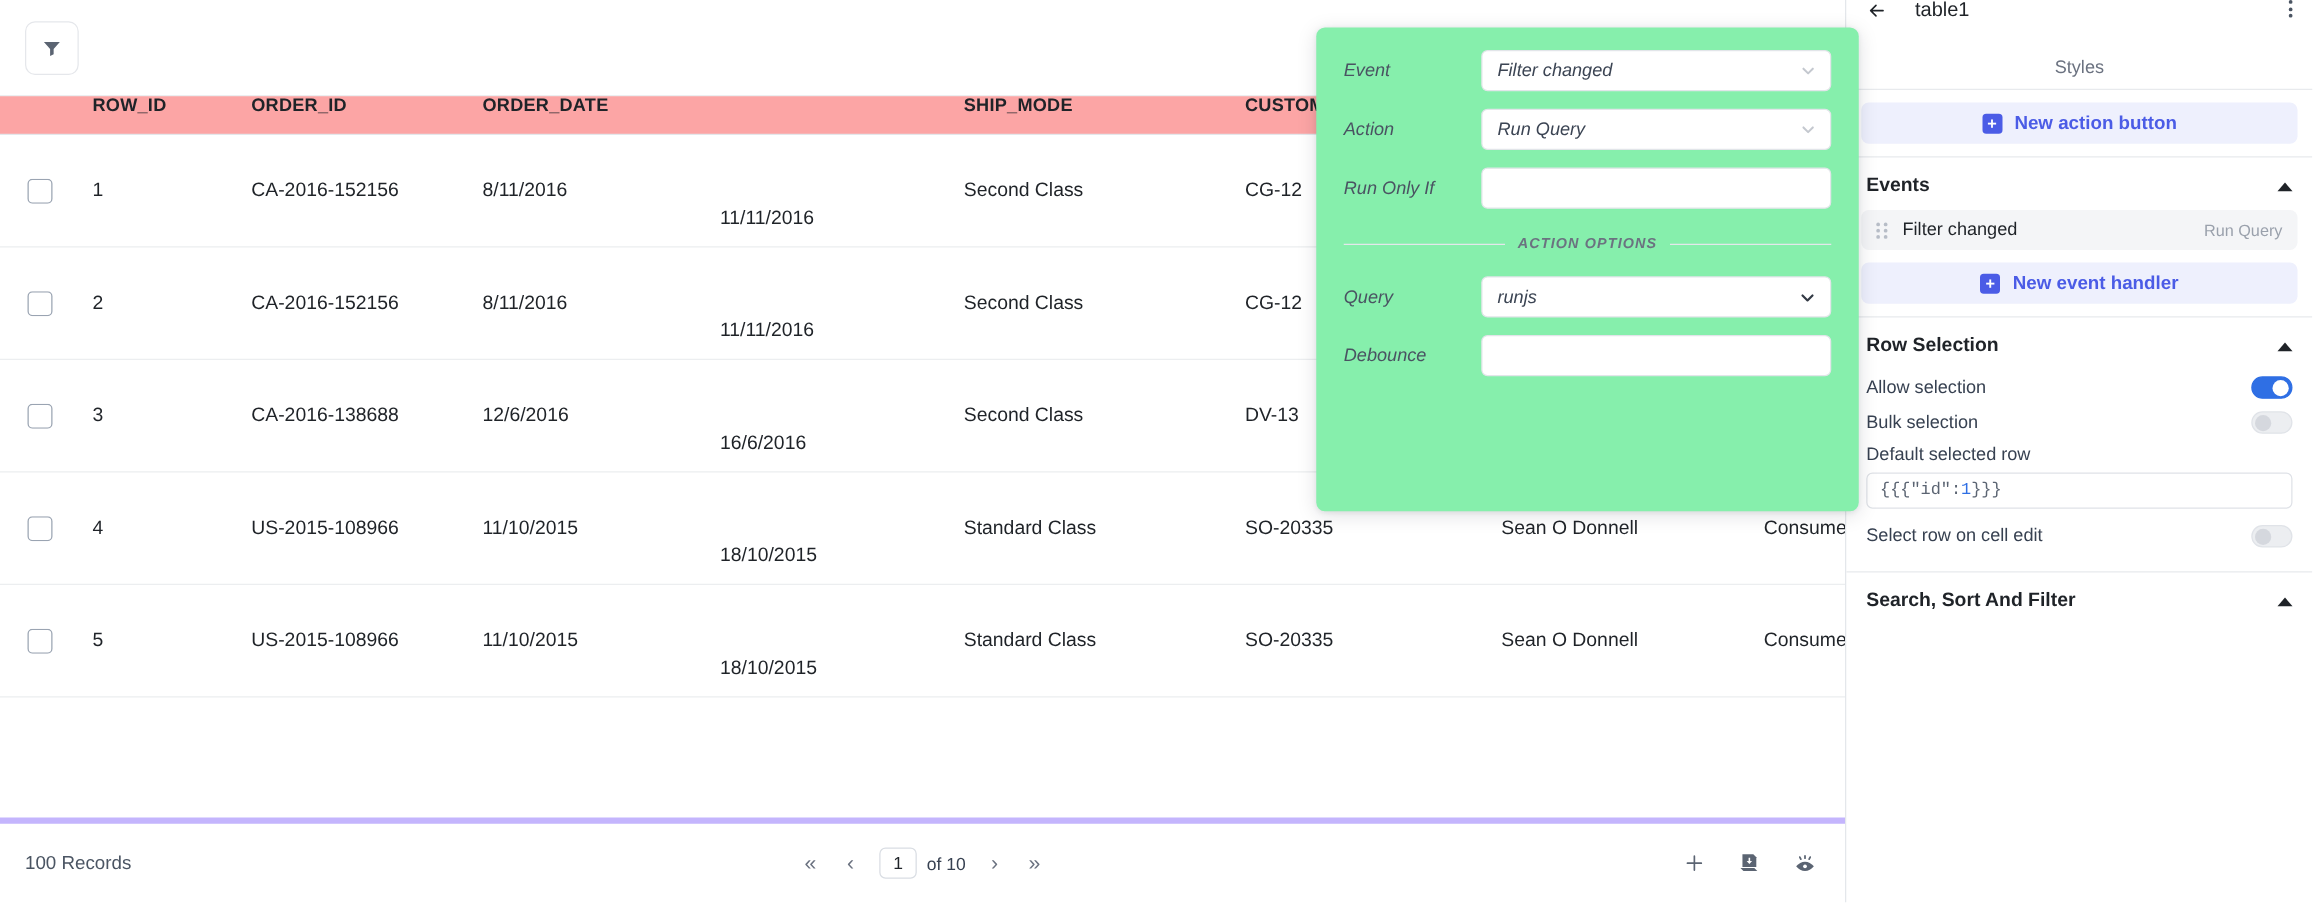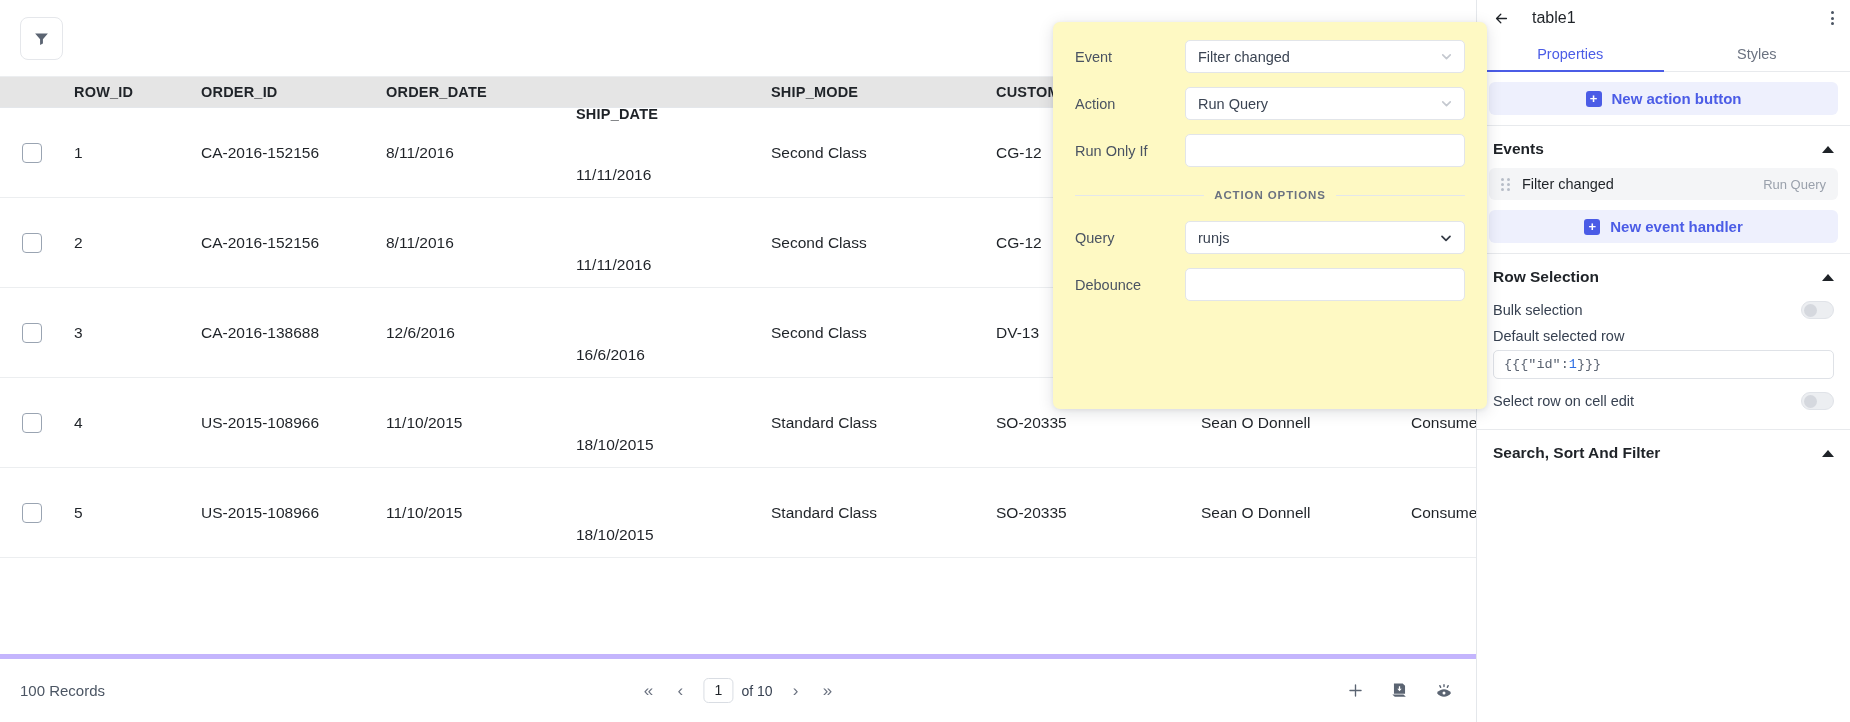--- a/index.html
+++ b/index.html
@@ -26,23 +26,23 @@
   .filter-btn {
     width: 43px; height: 43px;
     border: 1px solid #e5e7eb; border-radius: 8px;
     background: #fff;
     display: flex; align-items: center; justify-content: center;
     cursor: pointer;
   }
   .filter-btn svg { display: block; }
 
   .grid-header {
-    display: flex; align-items: center;
+    display: flex; 
     height: 32px; flex: 0 0 32px;
-    background: #e5e5e5;
+    background: #fca5a5;
     border-top: 1px solid #eceef0;
     border-bottom: 1px solid #e4e7eb;
   }
   .grid-header .cell {
     font-size: 14.5px; font-weight: 700; color: #1f2328;
     letter-spacing: 0.2px;
     white-space: nowrap; overflow: hidden;
   }
   .grid-body { flex: 1 1 auto; overflow: hidden; position: relative; }
   .grid-row {
@@ -101,25 +101,26 @@
     position: absolute; right: 22px;
     display: flex; align-items: center; gap: 25px;
   }
   .footer-icons .ficon { cursor: pointer; display: flex; }
 
   
   .popover {
     position: absolute;
     left: 1053px; top: 22px;
     width: 434px; height: 387px;
-    background: #fef9c3;
+    background: #86efac;
     border-radius: 7px;
     box-shadow: 0 3px 16px rgba(16,24,40,0.13), 0 1px 4px rgba(16,24,40,0.07);
     z-index: 30;
     padding: 18px 22px 0 22px;
+    font-style: italic;
   }
   .pop-row {
     display: flex; align-items: center;
     margin-bottom: 14px;
   }
   .pop-label {
     width: 110px; flex: 0 0 110px;
     font-size: 14.5px; color: #4a5362;
   }
   .pop-field {
@@ -148,21 +149,21 @@
   .inspector {
     position: absolute; right: 0; top: 0;
     width: 374px; height: 722px;
     background: #ffffff;
     border-left: 1px solid #e4e7eb;
     display: flex; flex-direction: column;
     z-index: 20;
   }
   .insp-header {
     height: 36px; flex: 0 0 36px;
-    display: flex; align-items: center;
+    display: flex; align-items: flex-start;
     padding: 0 16px;
   }
   .back-arrow { cursor: pointer; display: flex; align-items: center; }
   .insp-title {
     font-size: 16px; color: #1f2328;
     margin-left: 22px; flex: 1 1 auto;
   }
   .kebab { cursor: pointer; display: flex; flex-direction: column; gap: 2.5px; align-items: center; }
   .kebab i { width: 3px; height: 3px; border-radius: 50%; background: #4b5563; display: block; }
 
@@ -461,21 +462,20 @@
       </span>
       <span class="insp-title">table1</span>
       <span class="kebab">
           <i></i>
           <i></i>
           <i></i>
         </span>
     </div>
 
     <div class="insp-tabs">
-      <div class="insp-tab active">Properties</div>
       <div class="insp-tab">Styles</div>
     </div>
 
     <div class="insp-body">
 
       <div class="pill-btn">
         <span class="plus-sq">+</span>
         <span class="plabel">New action button</span>
       </div>
 
@@ -504,20 +504,26 @@
         <span class="plabel">New event handler</span>
       </div>
 
       <div class="sec-divider" style="margin-top:10px"></div>
 
       <div class="sec-head">
         <span class="stitle">Row Selection</span>
         <span class="caret"></span>
       </div>
 
+      <div class="prop-row">
+        <span class="plabel2">Allow selection</span>
+        <span class="toggle on">
+            <span class="knob"></span>
+          </span>
+      </div>
 
 
       <div class="prop-row">
         <span class="plabel2">Bulk selection</span>
         <span class="toggle">
             <span class="knob"></span>
           </span>
       </div>
 
       <div class="field-label">Default selected row</div>

